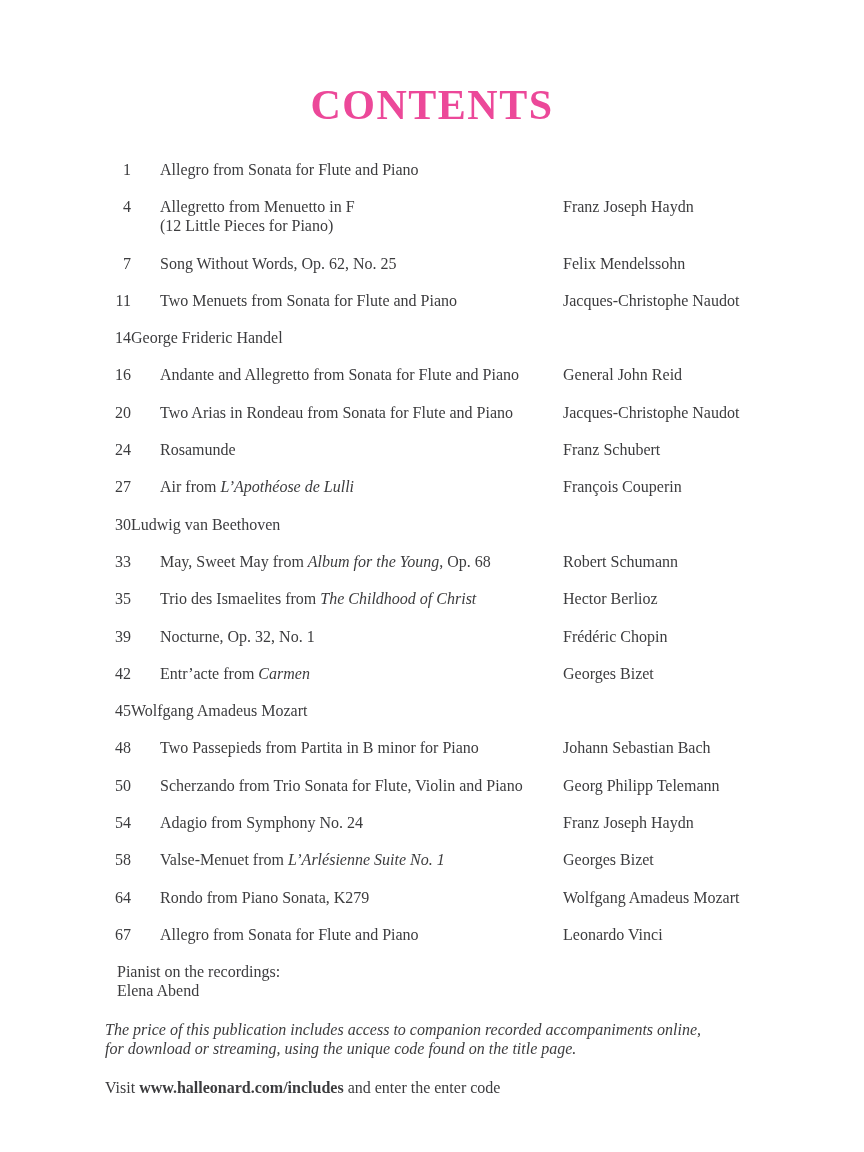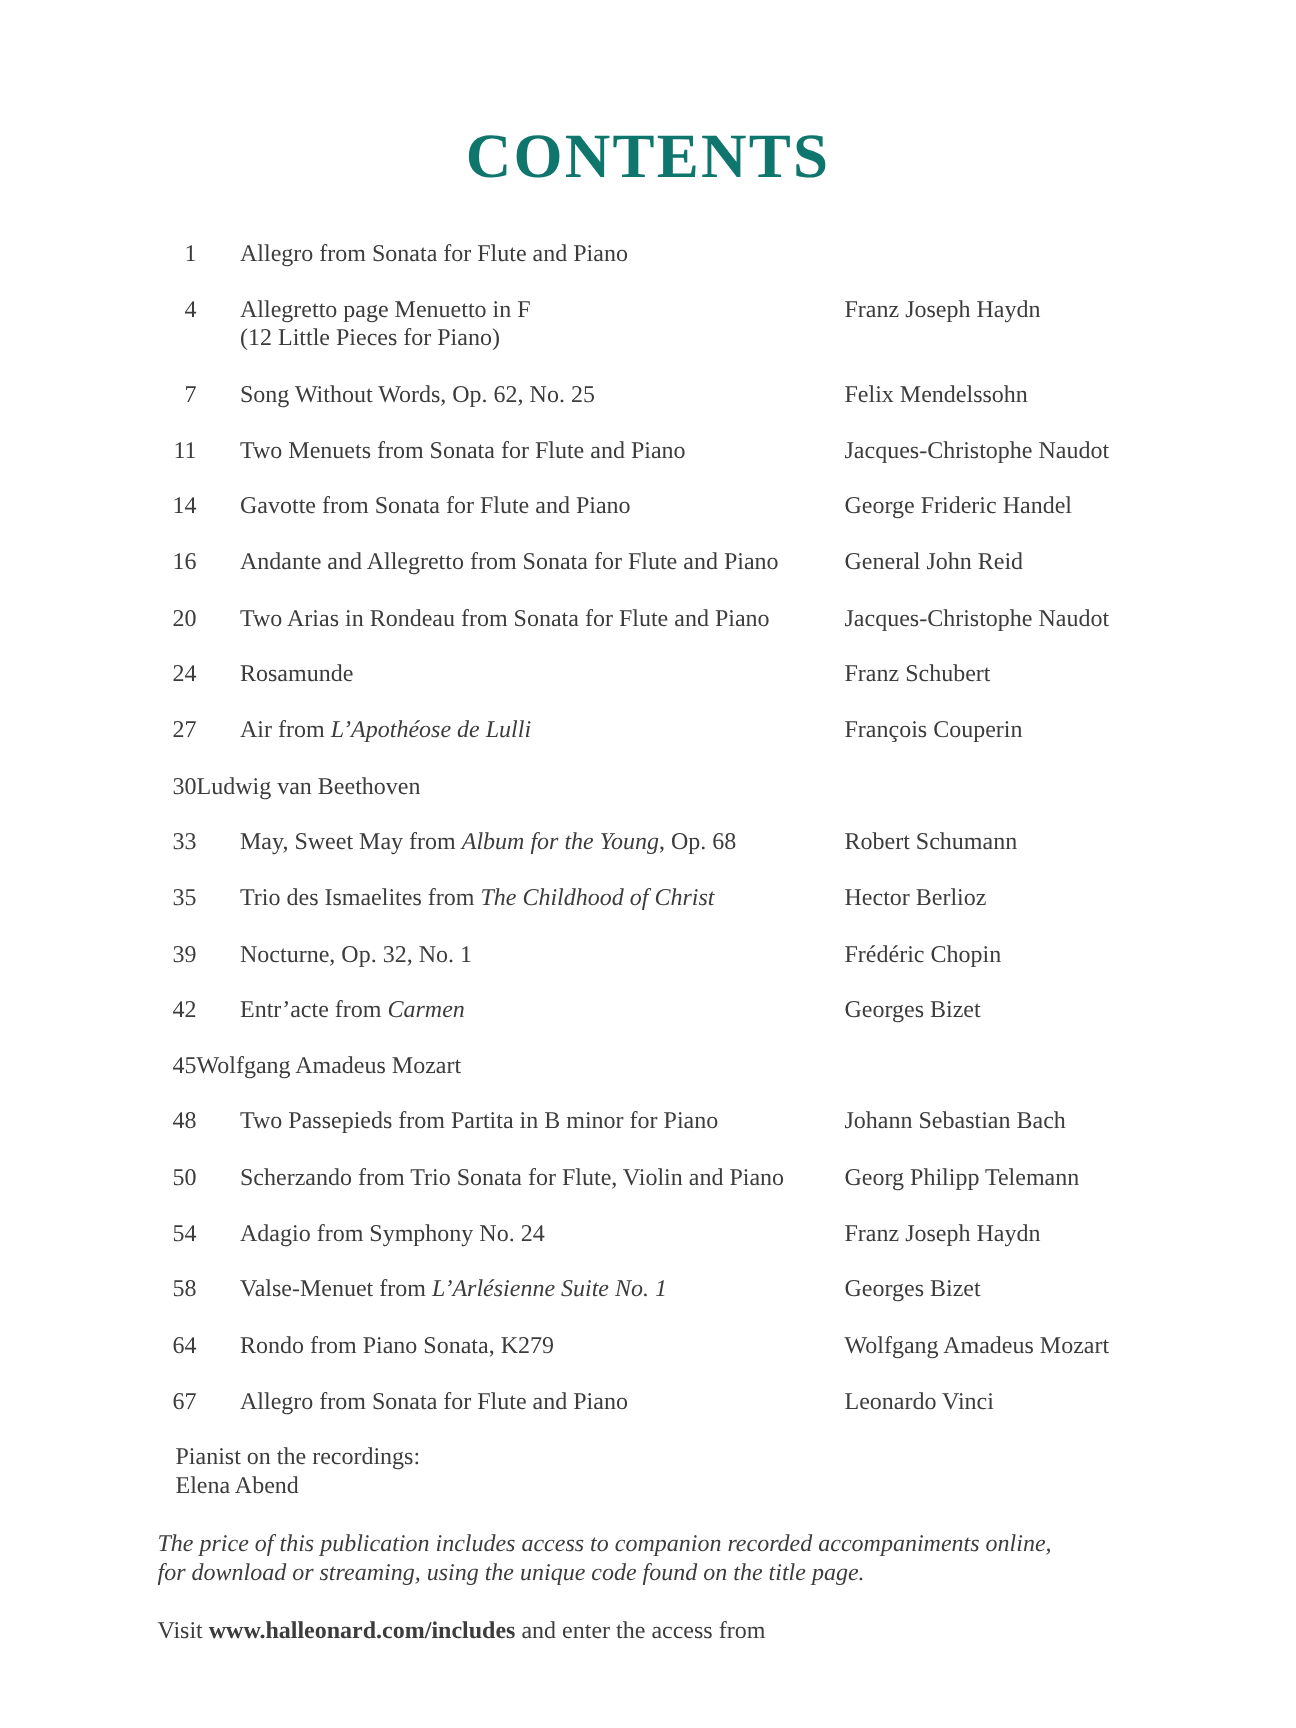--- a/index.html
+++ b/index.html
@@ -12,21 +12,21 @@
     overflow: hidden;
   }
   .page-title {
     margin: 0;
     padding-top: 82px;
     text-align: center;
     font-size: 42px;
     line-height: 46px;
     font-weight: 700;
     letter-spacing: 1.5px;
-    color: #0f766e;
+    color: #ec4899;
   }
   .toc {
     margin-top: 32px;
   }
   .row {
     display: grid;
     grid-template-columns: 131px 432px auto;
     font-size: 16px;
     line-height: 19px;
     margin-bottom: 18.3px;
@@ -52,39 +52,38 @@
   <h1 class="page-title">CONTENTS</h1>
 
   <main class="toc" id="toc">
   <div class="row">
     <span class="num">1</span>
     <span class="ttl"><span>Allegro from Sonata for Flute and Piano</span></span>
   </div>
 
   <div class="row">
     <span class="num">4</span>
-    <span class="ttl"><span>Allegretto page Menuetto in F</span><br><span>(12 Little Pieces for Piano)</span></span>
+    <span class="ttl"><span>Allegretto from Menuetto in F</span><br><span>(12 Little Pieces for Piano)</span></span>
     <span class="cmp">Franz Joseph Haydn</span>
   </div>
 
   <div class="row">
     <span class="num">7</span>
     <span class="ttl"><span>Song Without Words, Op. 62, No. 25</span></span>
     <span class="cmp">Felix Mendelssohn</span>
   </div>
 
   <div class="row">
     <span class="num">11</span>
     <span class="ttl"><span>Two Menuets from Sonata for Flute and Piano</span></span>
     <span class="cmp">Jacques-Christophe Naudot</span>
   </div>
 
   <div class="row">
     <span class="num">14</span>
-    <span class="ttl"><span>Gavotte from Sonata for Flute and Piano</span></span>
     <span class="cmp">George Frideric Handel</span>
   </div>
 
   <div class="row">
     <span class="num">16</span>
     <span class="ttl"><span>Andante and Allegretto from Sonata for Flute and Piano</span></span>
     <span class="cmp">General John Reid</span>
   </div>
 
   <div class="row">
@@ -179,17 +178,17 @@
   <footer class="page-footer">
     <p class="pianist">
       <span>Pianist on the recordings:</span><br>
       <span>Elena Abend</span>
     </p>
     <p class="price">
       <span>The price of this publication includes access to companion recorded accompaniments online,</span><br>
       <span>for download or streaming, using the unique code found on the title page.</span>
     </p>
     <p class="visit">
-      <span>Visit </span><b>www.halleonard.com/includes</b><span> and enter the access from</span>
+      <span>Visit </span><b>www.halleonard.com/includes</b><span> and enter the enter code</span>
     </p>
   </footer>
 
 </div>
 
 </body></html>

